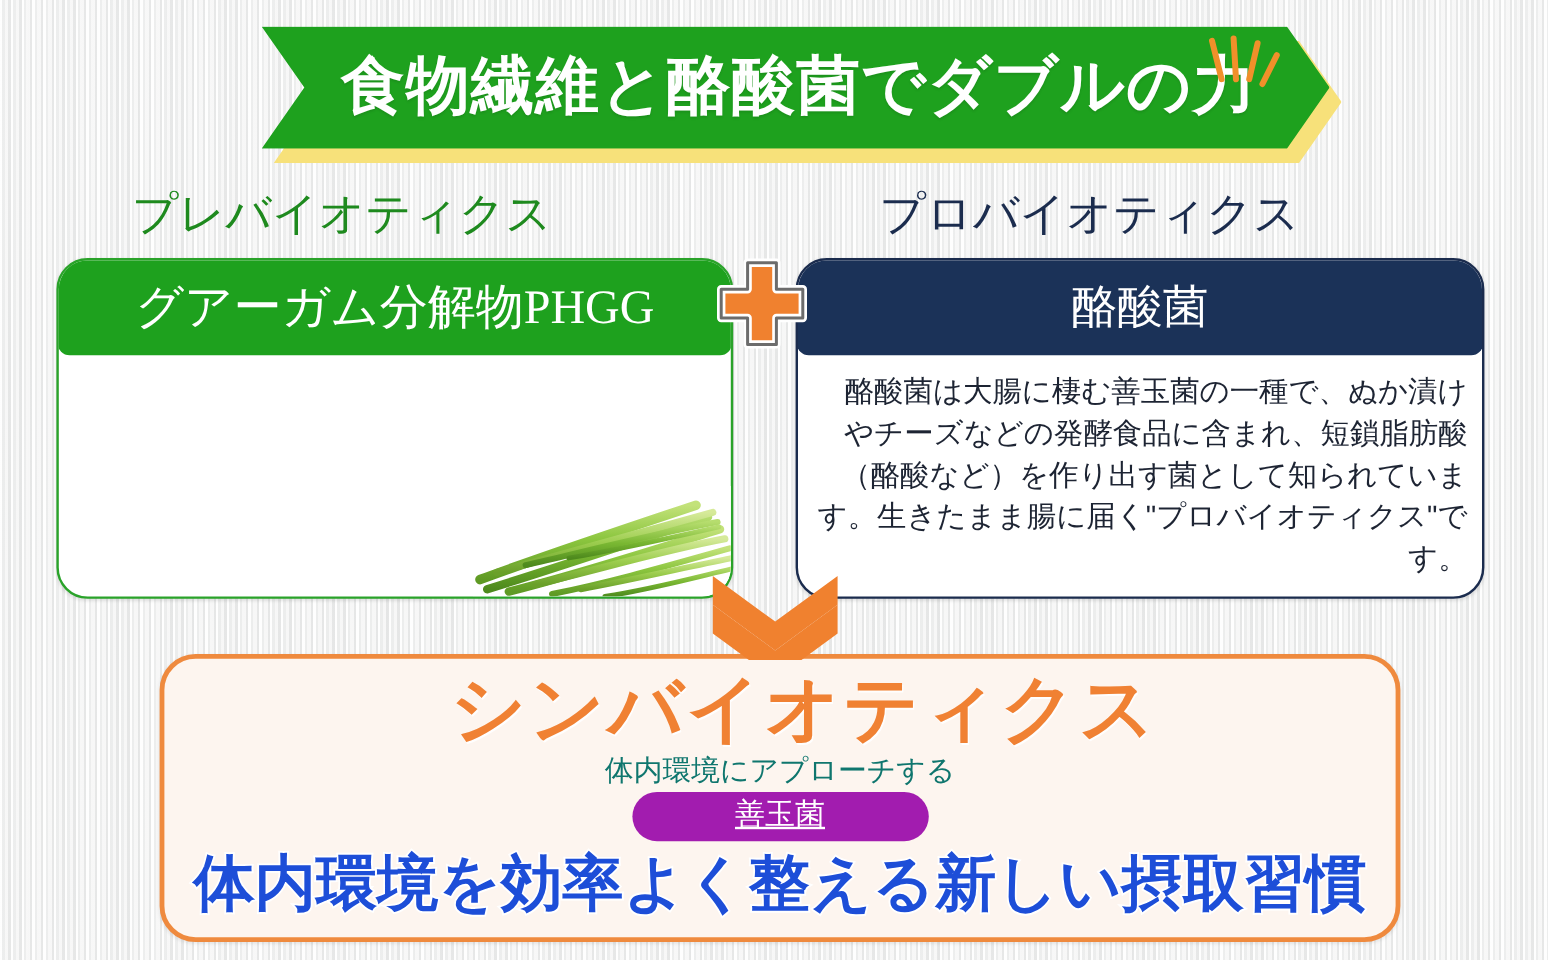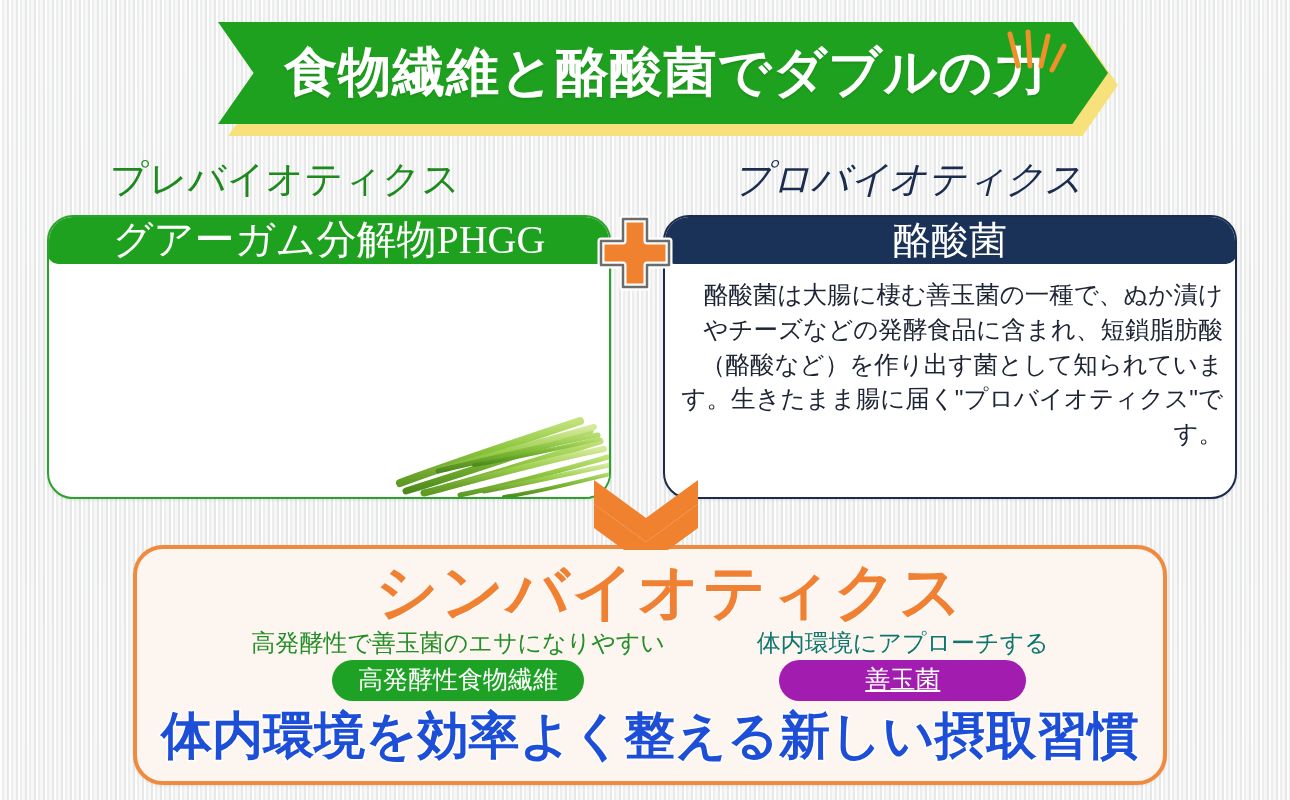--- a/index.html
+++ b/index.html
@@ -94,21 +94,20 @@
   }
   .card-label.prebio {
     left: 110px;
     top: 160px;
     color: #1e8a1e;
   }
   .card-label.probio {
     left: 733px;
     top: 160px;
     color: #1b2c4e;
-    font-style: italic;
   }
 
   
   .card {
     position: absolute;
     border-radius: 26px;
     background: #ffffff;
     overflow: hidden;
   }
   .card.left {
@@ -121,21 +120,21 @@
   }
   .card.right {
     left: 663px;
     top: 215px;
     width: 570px;
     height: 280px;
     border: 2px solid #1b2c4e;
     box-shadow: 0 1px 3px rgba(0,0,0,0.10);
   }
   .card-head {
-    height: 48px;
+    height: 80px;
     display: flex;
     align-items: center;
     justify-content: center;
     border-radius: 24px 24px 10px 10px;
     margin: -1px -1px 0 -1px;
   }
   .card.left .card-head {
     background: #1ea11e;
   }
   .card.right .card-head {
@@ -344,24 +343,20 @@
   </svg>
 
   <svg class="down-arrows" viewBox="0 0 136 72">
     <path d="M16,2 L68,40 L120,2 L120,26 L68,64 L16,26 Z" fill="#f0812f"></path>
     <path d="M16,26 L68,64 L120,26 L120,50 L68,88 L16,50 Z" fill="#f0812f"></path>
   </svg>
 
   <div class="bottom-box">
     <div class="syn-title">シンバイオティクス</div>
     <div class="sub-row">
-      <div class="sub-col green">
-        <div class="sub-caption">高発酵性で善玉菌のエサになりやすい</div>
-        <div class="pill">高発酵性食物繊維</div>
-      </div>
       <div class="sub-col navy">
         <div class="sub-caption">体内環境にアプローチする</div>
         <div class="pill">善玉菌</div>
       </div>
     </div>
     <div class="bottom-headline">体内環境を効率よく整える新しい摂取習慣</div>
   </div>
 
 </div>
 

